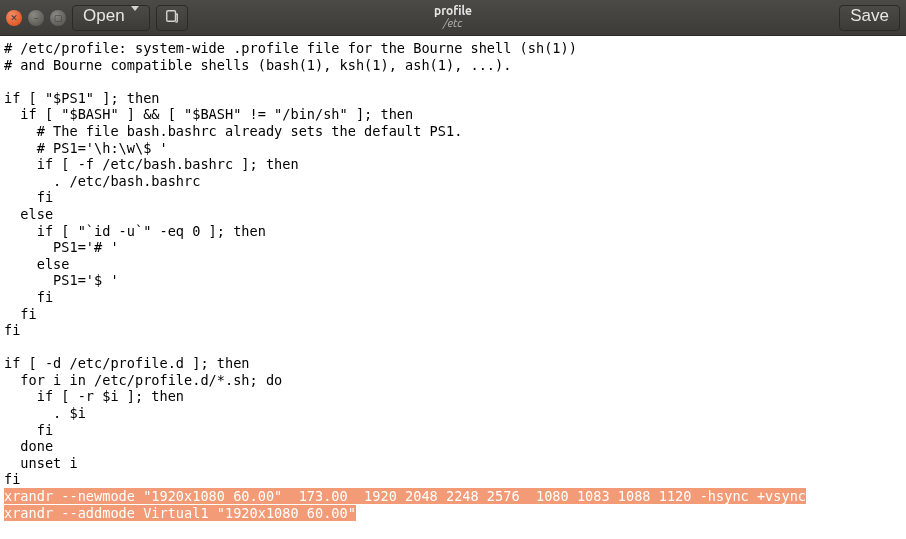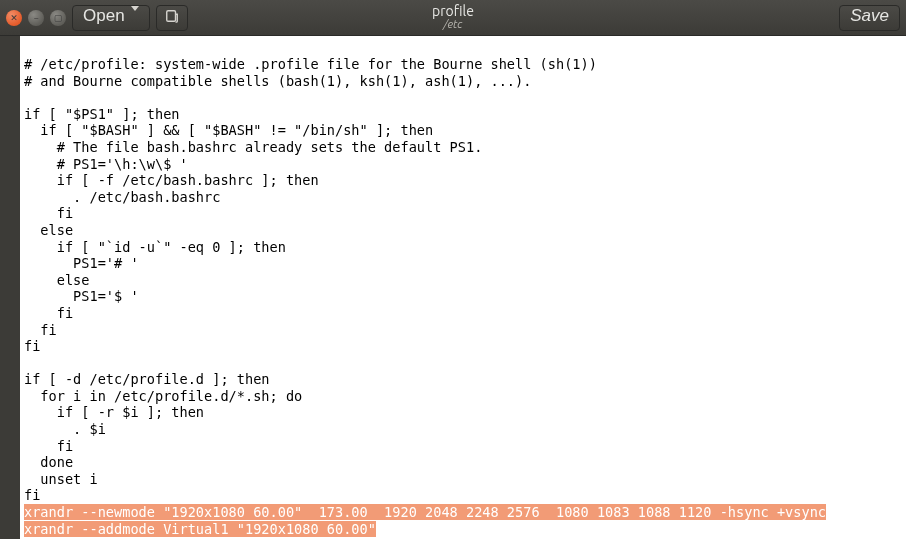--- a/index.html
+++ b/index.html
@@ -67,43 +67,41 @@
 }
 .title-center {
   position: absolute;
   left: 50%;
   transform: translateX(-50%);
   text-align: center;
   line-height: 1.05;
 }
 .title-main {
   color: #e6e6e3;
-  font-size: 14px;
-  font-weight: normal;
+  font-size: 12px;
+  font-weight: bold;
 }
 .title-sub {
   color: #b9b7b1;
   font-size: 11px;
   font-style: italic;
 }
 .save-btn {
   margin-left: auto;
-  font-style: italic;
 }
 .editor {
   flex: 1;
   background: #ffffff;
   font-family: "DejaVu Sans Mono", "Ubuntu Mono", monospace;
   font-size: 13.6px;
   line-height: 16.6px;
   white-space: pre;
-  padding: 20px 4px 0 4px;
+  padding: 4px 4px 0 4px;
   overflow: hidden;
   color: #000000;
-  margin-left: 20px;
 }
 .hl {
   background: #f29b76;
   color: #ffffff;
 }
 .chevron-down {
   width: 0; height: 0;
   border-left: 4px solid transparent;
   border-right: 4px solid transparent;
   border-top: 5px solid #d6d4cf;

